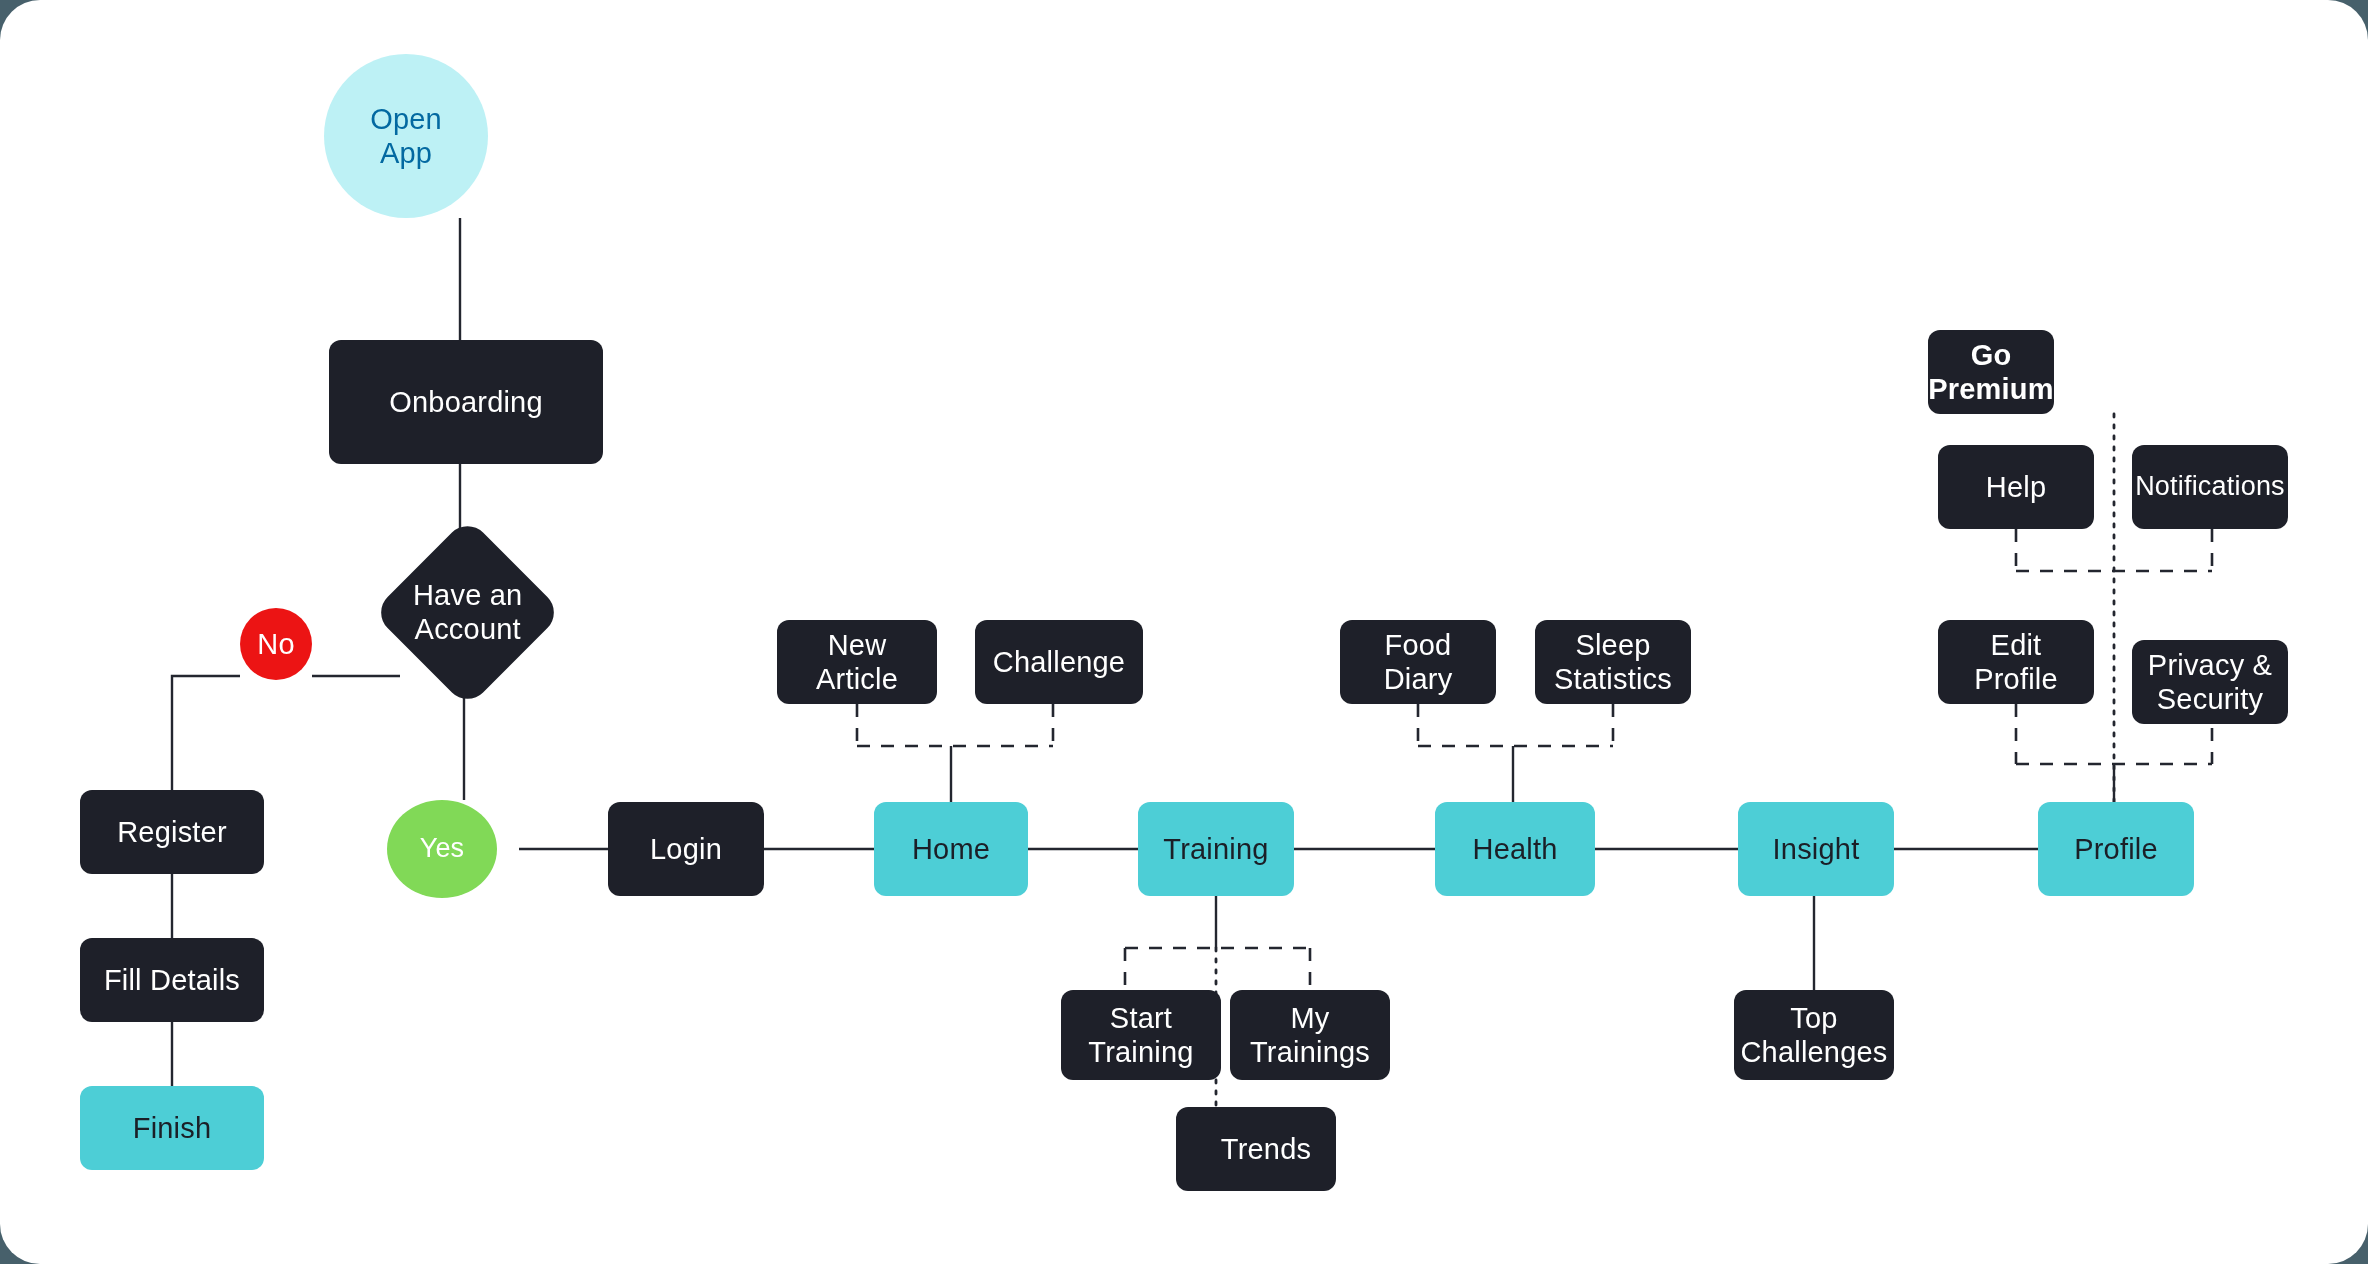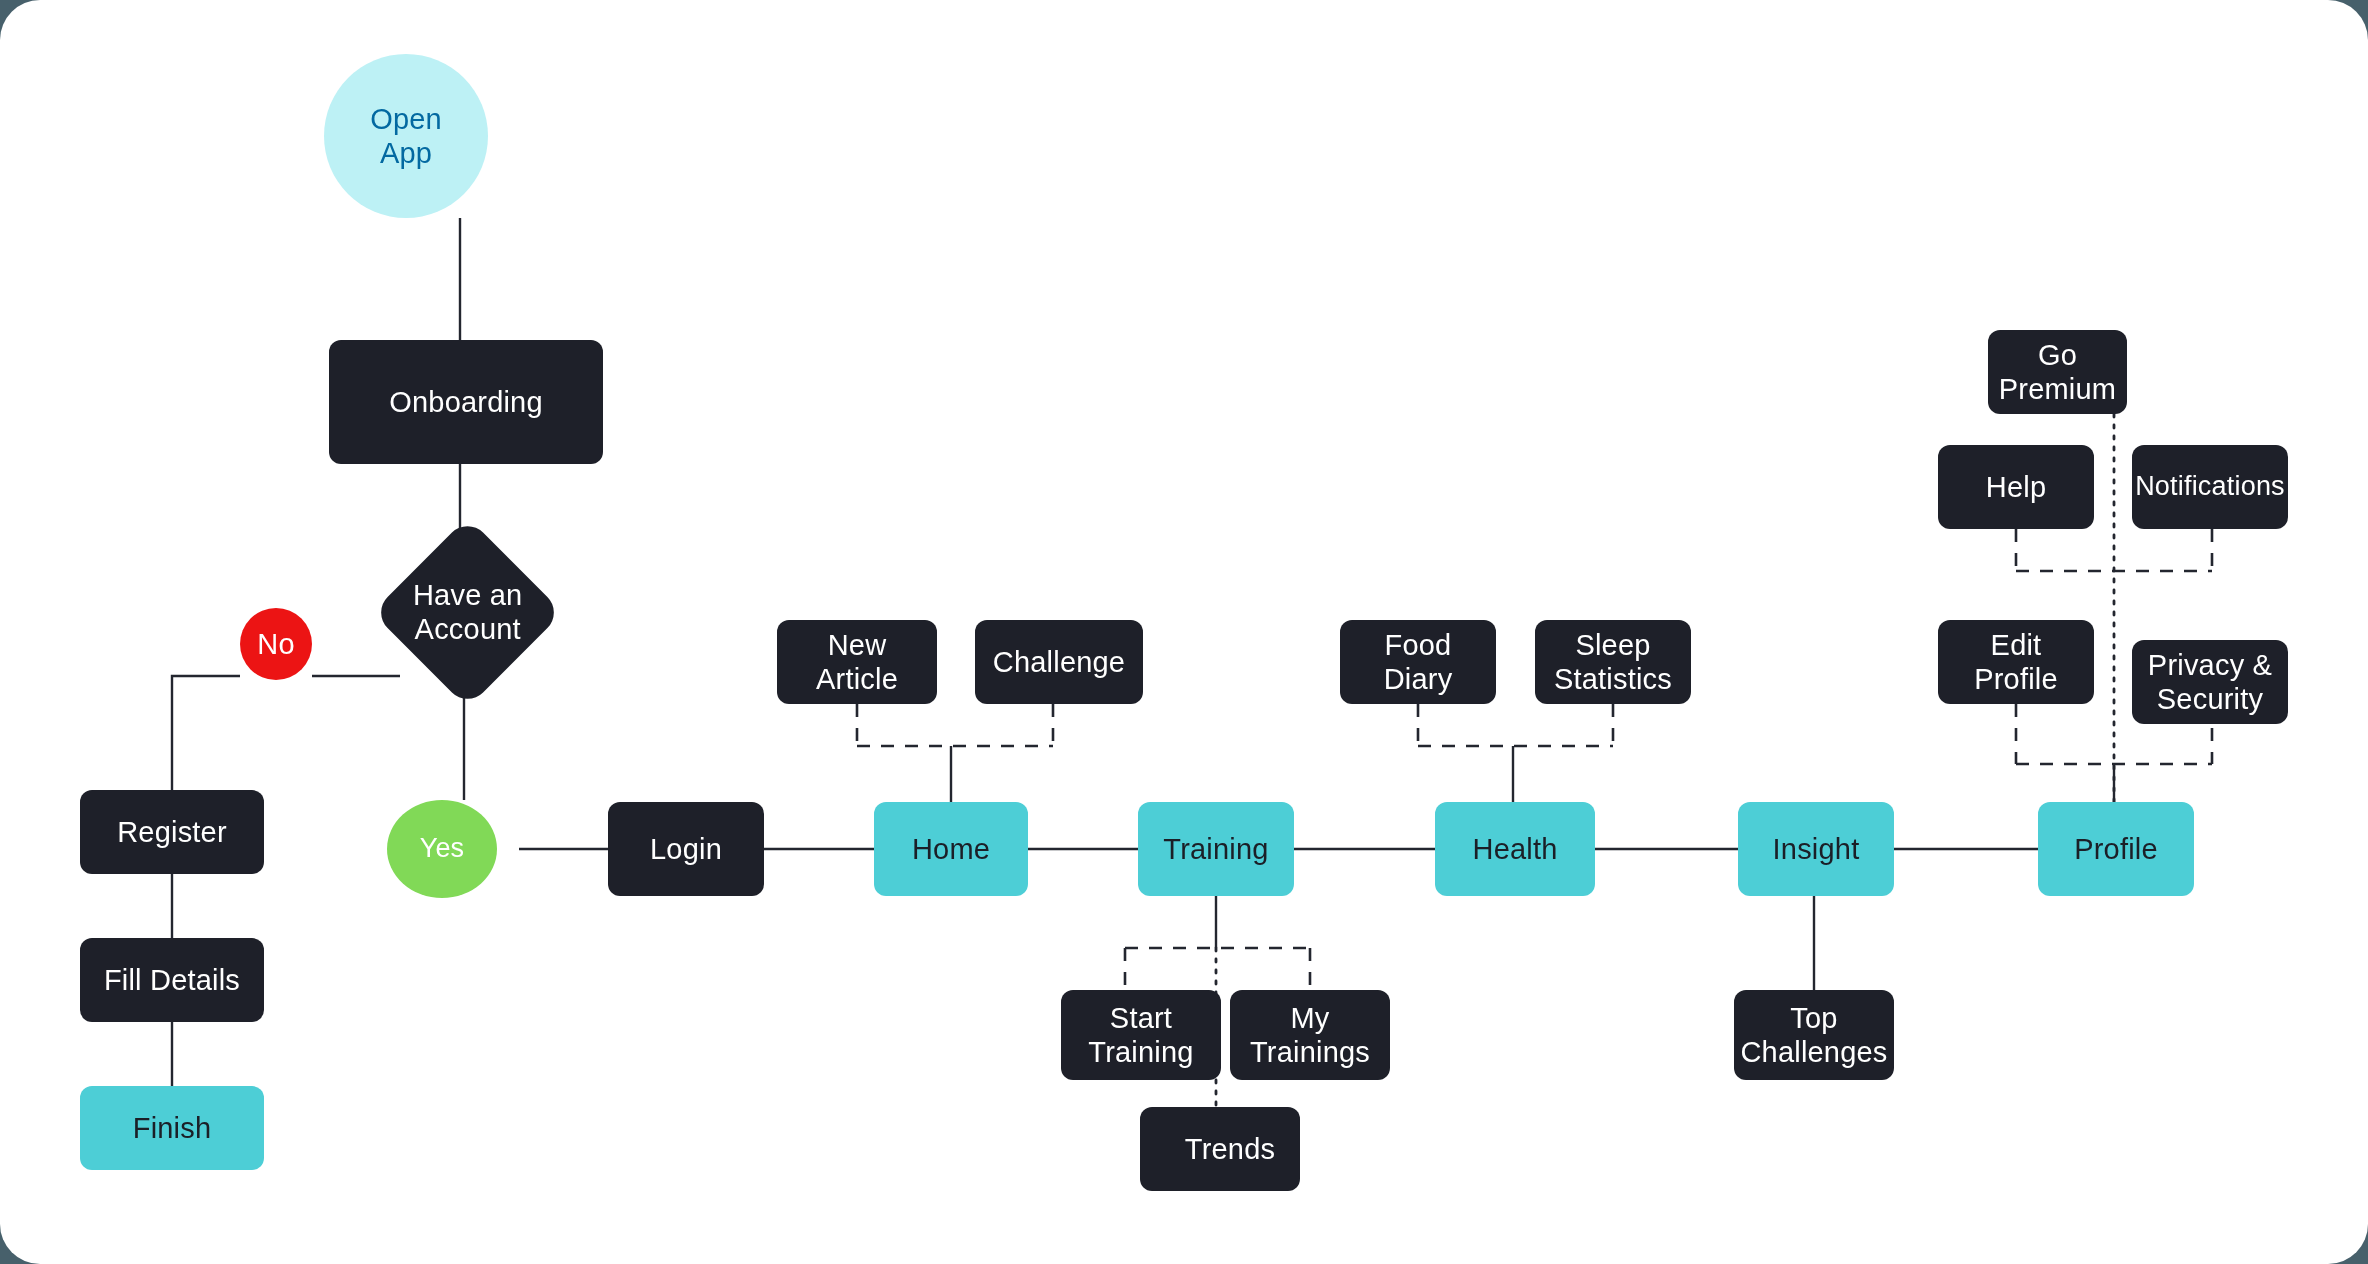--- a/index.html
+++ b/index.html
@@ -112,31 +112,31 @@
       <div class="node shape-rect fill-dark" style="left: 608px; top: 802px; width: 156px; height: 94px; font-size: 29px;"><span>Login</span></div>
       <div class="node shape-rect fill-teal" style="left: 874px; top: 802px; width: 154px; height: 94px; font-size: 29px;"><span>Home</span></div>
       <div class="node shape-rect fill-dark" style="left: 777px; top: 620px; width: 160px; height: 84px; font-size: 29px;"><span>New
 Article</span></div>
       <div class="node shape-rect fill-dark" style="left: 975px; top: 620px; width: 168px; height: 84px; font-size: 29px;"><span>Challenge</span></div>
       <div class="node shape-rect fill-teal" style="left: 1138px; top: 802px; width: 156px; height: 94px; font-size: 29px;"><span>Training</span></div>
       <div class="node shape-rect fill-dark" style="left: 1045px; top: 990px; width: 160px; height: 90px; font-size: 29px; margin-left: 16px;"><span>Start
 Training</span></div>
       <div class="node shape-rect fill-dark" style="left: 1230px; top: 990px; width: 160px; height: 90px; font-size: 29px;"><span>My
 Trainings</span></div>
-      <div class="node shape-rect fill-dark" style="left: 1140px; top: 1107px; width: 160px; height: 84px; font-size: 29px; padding-left: 20px;"><span>Trends</span></div>
+      <div class="node shape-rect fill-dark" style="left: 1176px; top: 1107px; width: 160px; height: 84px; font-size: 29px; padding-left: 20px;"><span>Trends</span></div>
       <div class="node shape-rect fill-teal" style="left: 1435px; top: 802px; width: 160px; height: 94px; font-size: 29px;"><span>Health</span></div>
       <div class="node shape-rect fill-dark" style="left: 1340px; top: 620px; width: 156px; height: 84px; font-size: 29px;"><span>Food
 Diary</span></div>
       <div class="node shape-rect fill-dark" style="left: 1535px; top: 620px; width: 156px; height: 84px; font-size: 29px;"><span>Sleep
 Statistics</span></div>
       <div class="node shape-rect fill-teal" style="left: 1738px; top: 802px; width: 156px; height: 94px; font-size: 29px;"><span>Insight</span></div>
       <div class="node shape-rect fill-dark" style="left: 1734px; top: 990px; width: 160px; height: 90px; font-size: 29px;"><span>Top
 Challenges</span></div>
       <div class="node shape-rect fill-teal" style="left: 2038px; top: 802px; width: 156px; height: 94px; font-size: 29px;"><span>Profile</span></div>
-      <div class="node shape-rect fill-dark" style="left: 1988px; top: 330px; width: 139px; height: 84px; font-size: 29px;"><span>Go
+      <div class="node shape-rect fill-dark" style="left: 1928px; top: 330px; width: 126px; height: 84px; font-size: 29px; font-weight: bold;"><span>Go
 Premium</span></div>
       <div class="node shape-rect fill-dark" style="left: 1938px; top: 445px; width: 156px; height: 84px; font-size: 29px;"><span>Help</span></div>
       <div class="node shape-rect fill-dark" style="left: 2132px; top: 445px; width: 156px; height: 84px; font-size: 27px;"><span>Notifications</span></div>
       <div class="node shape-rect fill-dark" style="left: 1938px; top: 620px; width: 156px; height: 84px; font-size: 29px;"><span>Edit
 Profile</span></div>
       <div class="node shape-rect fill-dark" style="left: 2132px; top: 620px; width: 156px; height: 84px; font-size: 29px; margin-top: 20px;"><span>Privacy &amp;
 Security</span></div>
     </div>
 </div>
 

